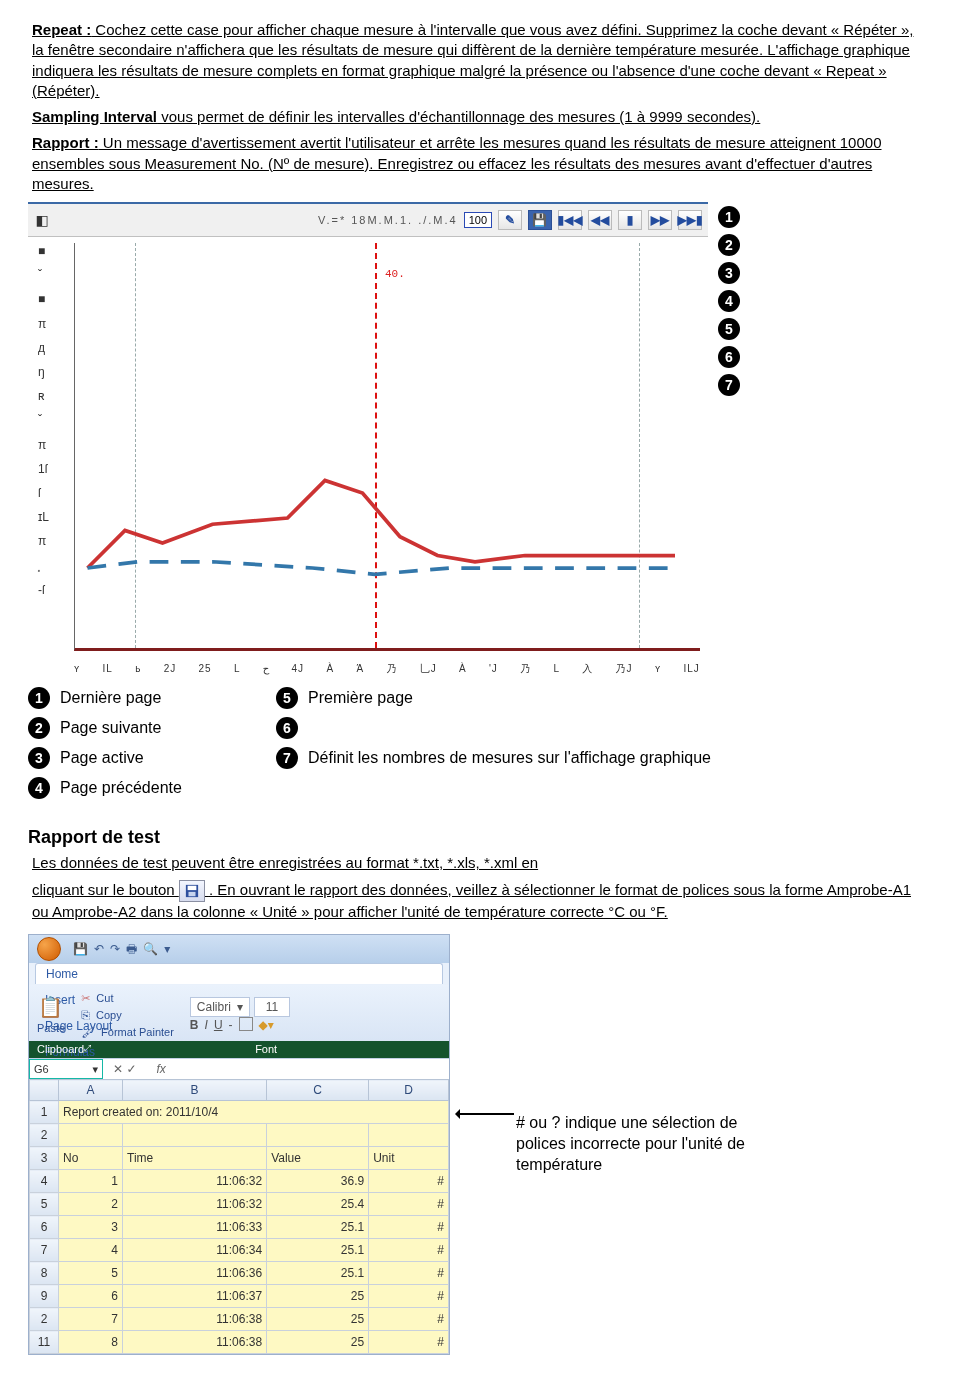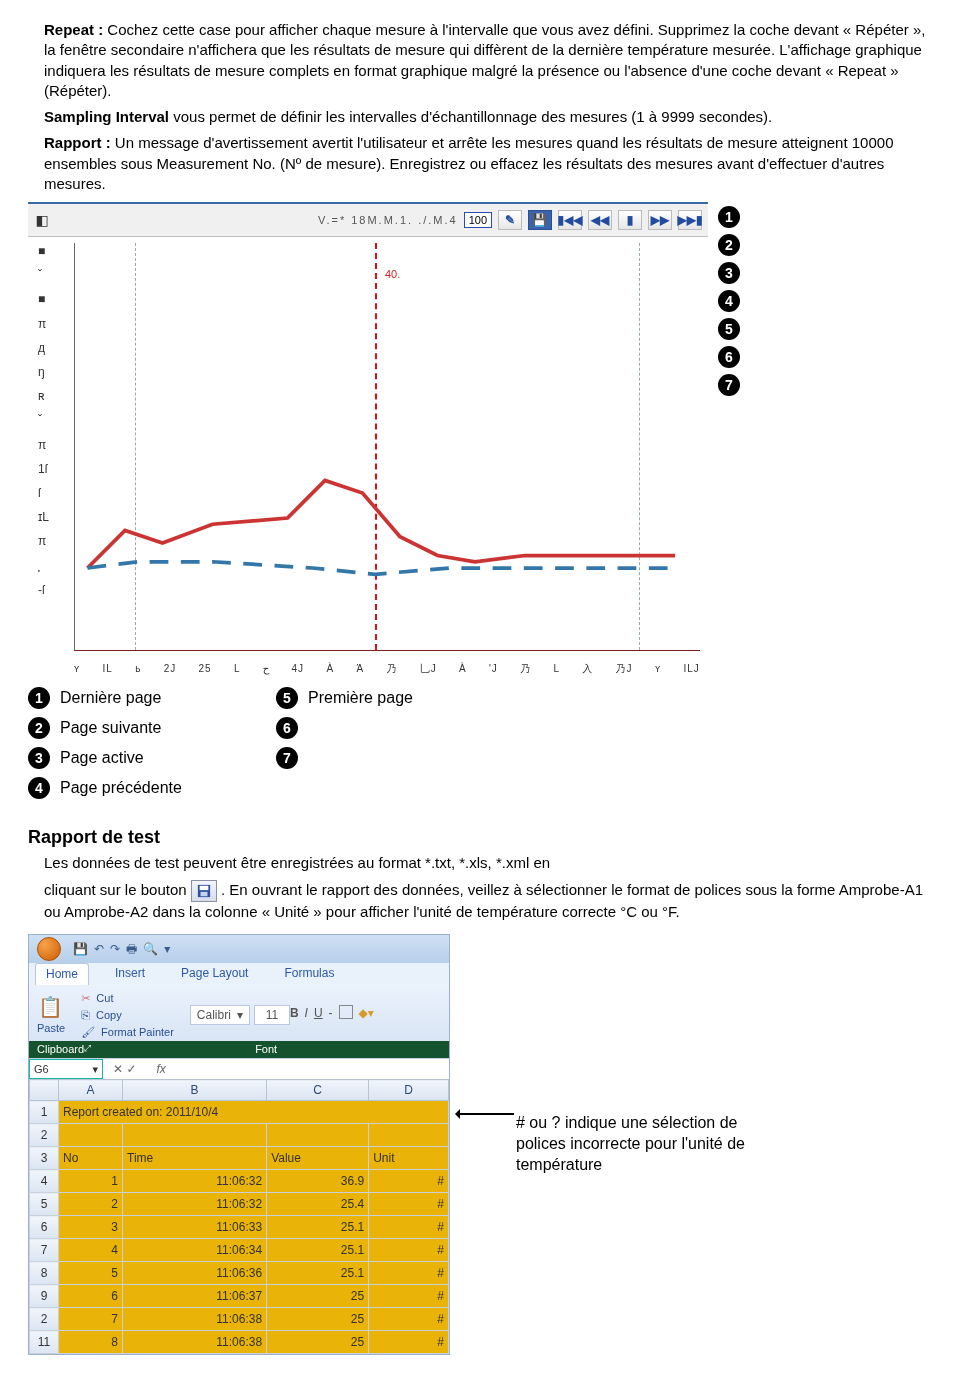--- a/index.html
+++ b/index.html
@@ -9,21 +9,21 @@
     font-family: Arial, Helvetica, sans-serif;
     color: #000;
     width: 954px;
   }
   .page {
     padding: 20px 28px 40px 28px;
     line-height: 1.35;
     font-size: 15px;
   }
   b { font-weight: bold; }
-  .para { margin: 0 0 6px 16px; }
+  .para { margin: 0 0 6px 4px; text-decoration: underline; }
   .para.first { margin-top: 0; }
   .section-header {
     font-weight: bold;
     font-size: 18px;
     margin-top: 26px;
     margin-bottom: 4px;
   }
 
   
   .chart-block {
@@ -97,21 +97,22 @@
     position:absolute;
     left:10px; top:6px;
     display:flex; flex-direction:column; gap:8px;
     font-size:12px;
     color:#333;
   }
   .plot {
     position:absolute;
     left:46px; right:8px; top:6px; bottom:26px;
     border-left:1px solid #666;
-    border-bottom:1px solid #7f1d1d;
+    border-bottom:3px solid #7f1d1d;
+    font-family:Liberation Mono, monospace;
   }
   .plot-grid {
     position:absolute;
     top:0; left:60px; right:60px; bottom:0;
     border-left:1px dashed #9aa;
     border-right:1px dashed #9aa;
   }
   .marker-v {
     position:absolute; top:0; bottom:0;
     border-left:2px dashed #d11;
@@ -193,23 +194,24 @@
   .orb {
     width:22px;height:22px;border-radius:50%;
     background:radial-gradient(circle at 30% 30%,#f6a44a,#cf5b00);
     border:1px solid #b04e00;
   }
   .qat { display:flex; gap:6px; color:#3b5b8f; }
   .ribbon-tabs {
     height:22px;
     background:#e9f1fb;
     display:flex;
-    gap:16px;
+    gap:6px;
     padding:0 6px;
     font-size:12px;
+    flex-direction:column;
   }
   .rt {
     padding:2px 10px;
     color:#2d5aa5;
   }
   .rt.active {
     background:#fff;
     border:1px solid #b7c9e2;
     border-bottom:none;
     border-radius:3px 3px 0 0;
@@ -264,21 +266,21 @@
     background:linear-gradient(#f0f5fb,#dbe5f2);
     border:1px solid #b7c4d6;
     font-weight:normal;
     color:#2e4a7a;
     height:18px;
   }
   table.sheet td {
     border:1px solid #c9d1dc;
     padding:2px 4px;
     height:18px;
-    background:#eab308;
+    background:#fef9c3;
     text-align:right;
   }
   table.sheet td:first-child { background:linear-gradient(#f0f5fb,#dbe5f2); text-align:center; }
   table.sheet td.t-l { text-align:left; }
 
   .annot-box {
     font-family: Arial, sans-serif;
     font-size: 16px;
     line-height: 1.3;
   }
@@ -407,20 +409,21 @@
     <div class="legend-item">
         <div class="num-badge">6</div>
       </div>
 
     <div class="legend-item">
         <div class="num-badge">3</div>
         <span>Page active</span>
       </div>
     <div class="legend-item">
         <div class="num-badge">7</div>
+        <span>Définit les nombres de mesures sur l'affichage graphique</span>
       </div>
 
     <div class="legend-item">
         <div class="num-badge">4</div>
         <span>Page précédente</span>
       </div>
     <div></div>
   </div>
 
   <div class="section-header">Rapport de test</div>
@@ -470,21 +473,21 @@
               </div>
             <div class="clip-item">
                 <span>⎘</span>
                 <span>Copy</span>
               </div>
             <div class="clip-item">
                 <span>🖌</span>
                 <span>Format Painter</span>
               </div>
           </div>
-          <div style="display:flex;">
+          <div style="display:flex;flex-direction:column;">
             <div style="display:flex;gap:4px">
               <div class="font-group">
                   <span>Calibri</span>
                   <span>▾</span>
                 </div>
               <div class="sz-group">
                   <span>11</span>
                 </div>
             </div>
             <div style="display:flex;gap:6px;color:#555;">

